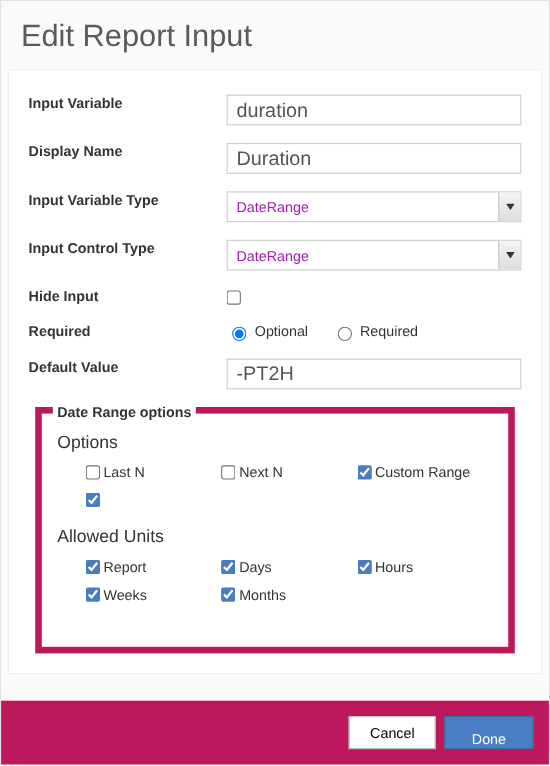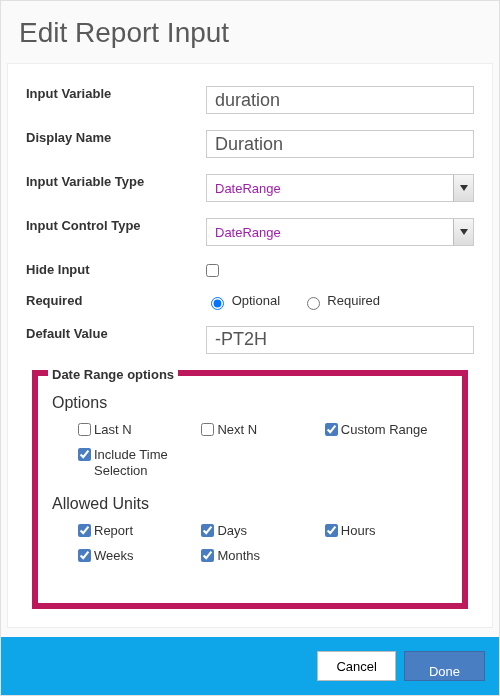--- a/index.html
+++ b/index.html
@@ -130,21 +130,21 @@
   }
   .grid3 .cell span { line-height: 1.25; }
 
   .footer {
     position: absolute;
     left: 0; right: 0; bottom: 0;
     padding: 14px 14px;
     display: flex;
     justify-content: flex-end;
     gap: 8px;
-    background: #0ea5e9;
+    background: #be185d;
   }
   .btn {
     height: 30px;
     padding: 0 18px;
     font-size: 13px;
     border: 1px solid #bbb;
     background: #fff;
     cursor: pointer;
   }
   .btn.primary {
@@ -247,21 +247,20 @@
         <label class="cell">
           <input type="checkbox" style="">
           <span>Next N</span>
         </label>
         <label class="cell">
           <input type="checkbox" checked="" style="">
           <span>Custom Range</span>
         </label>
         <label class="cell">
           <input type="checkbox" checked="" style="">
-          <span>Include Time Selection</span>
         </label>
       </div>
 
       <div class="subhead">Allowed Units</div>
       <div class="grid3">
         <label class="cell">
           <input type="checkbox" checked="" style="">
           <span>Report</span>
         </label>
         <label class="cell">

